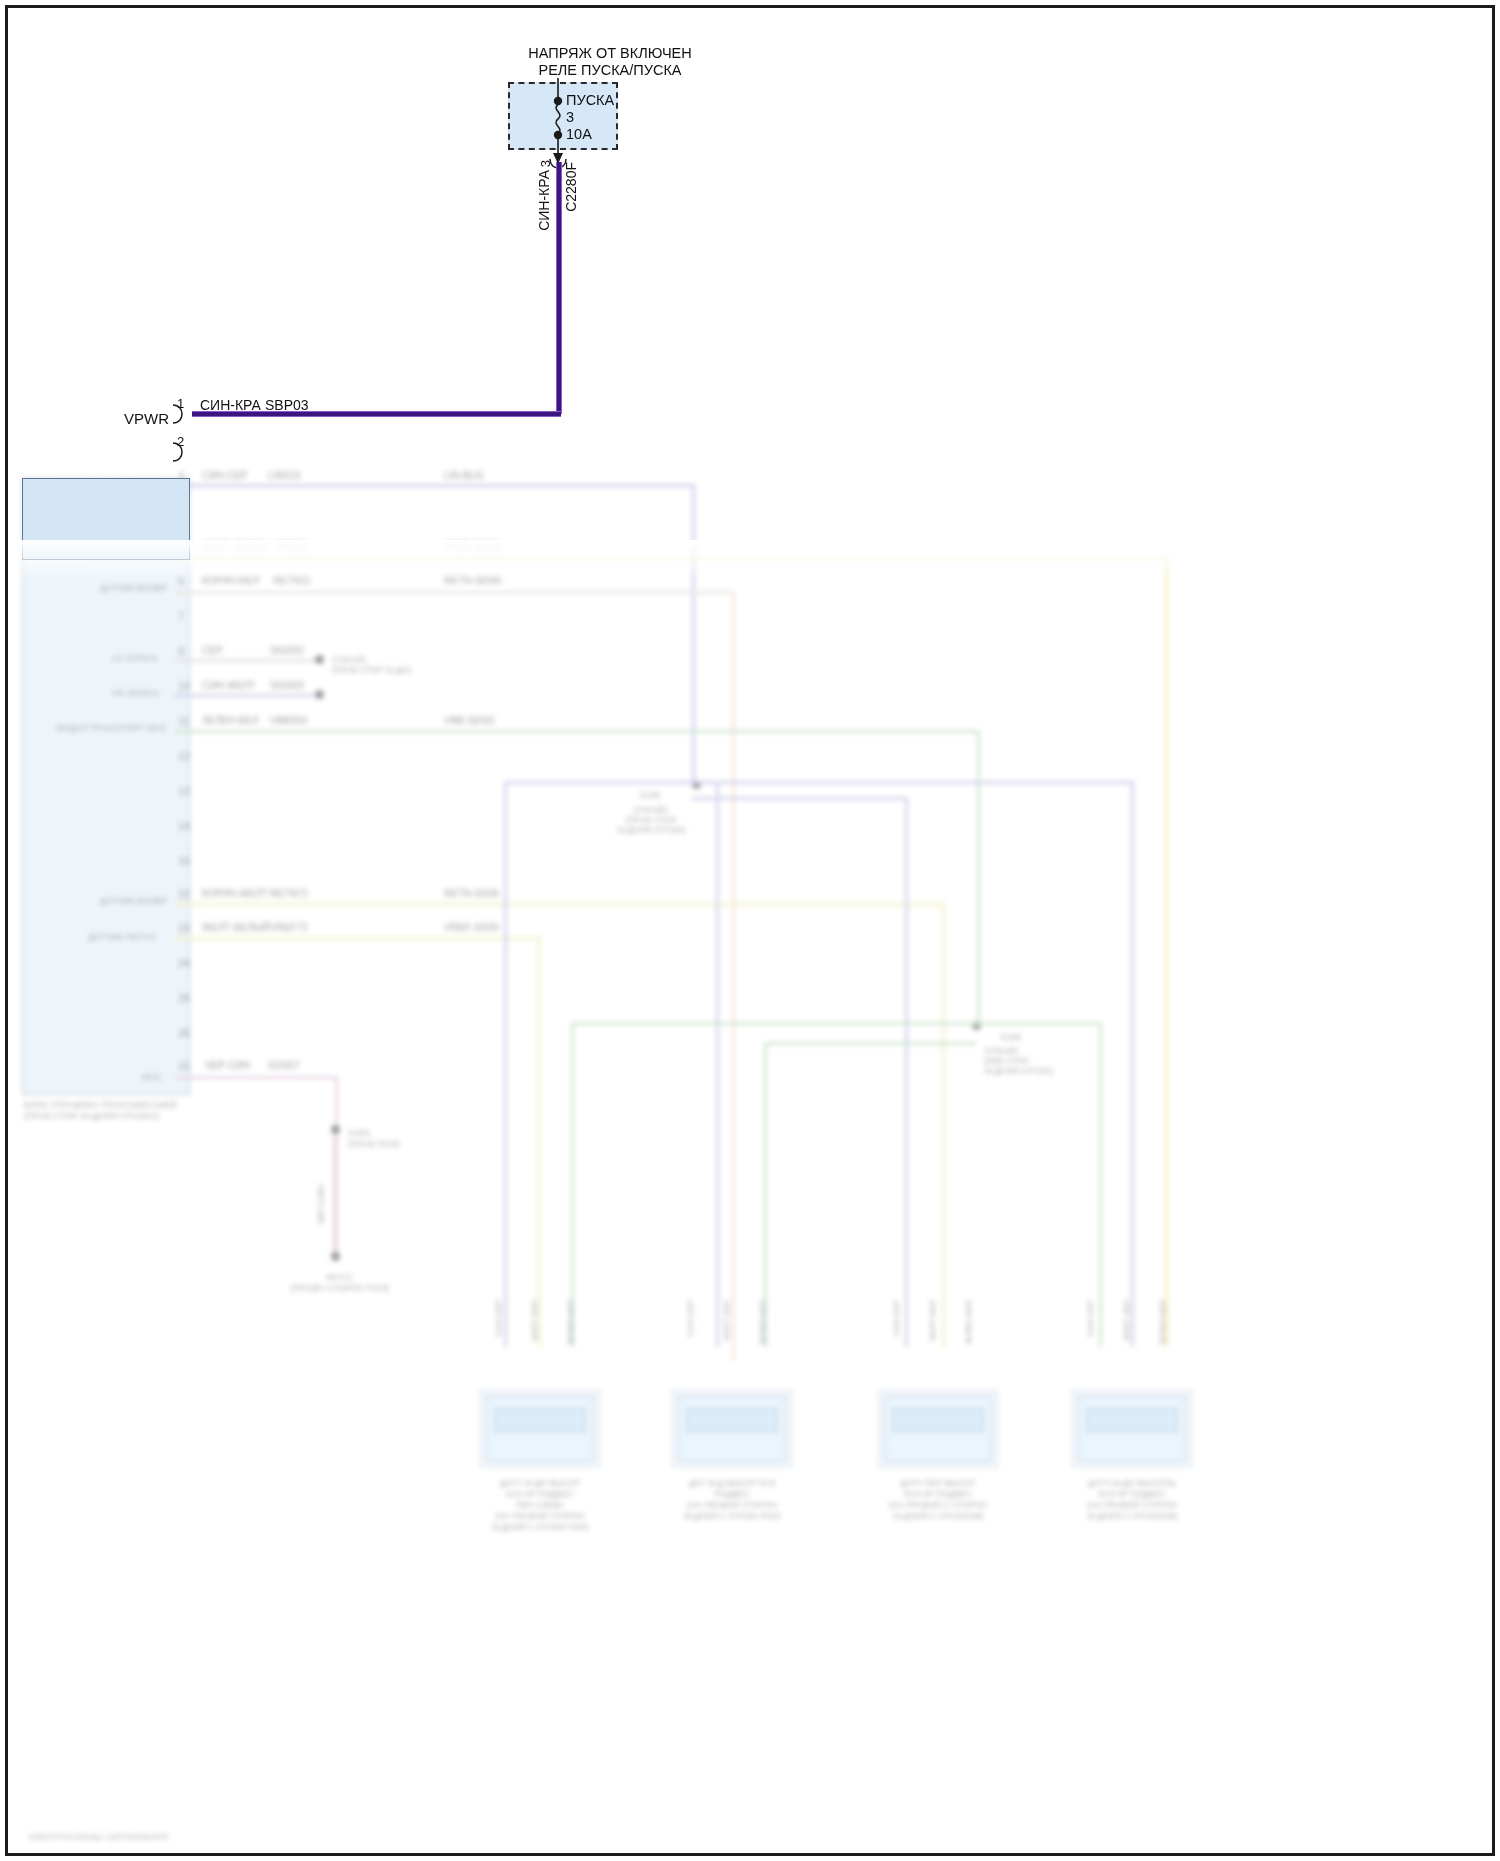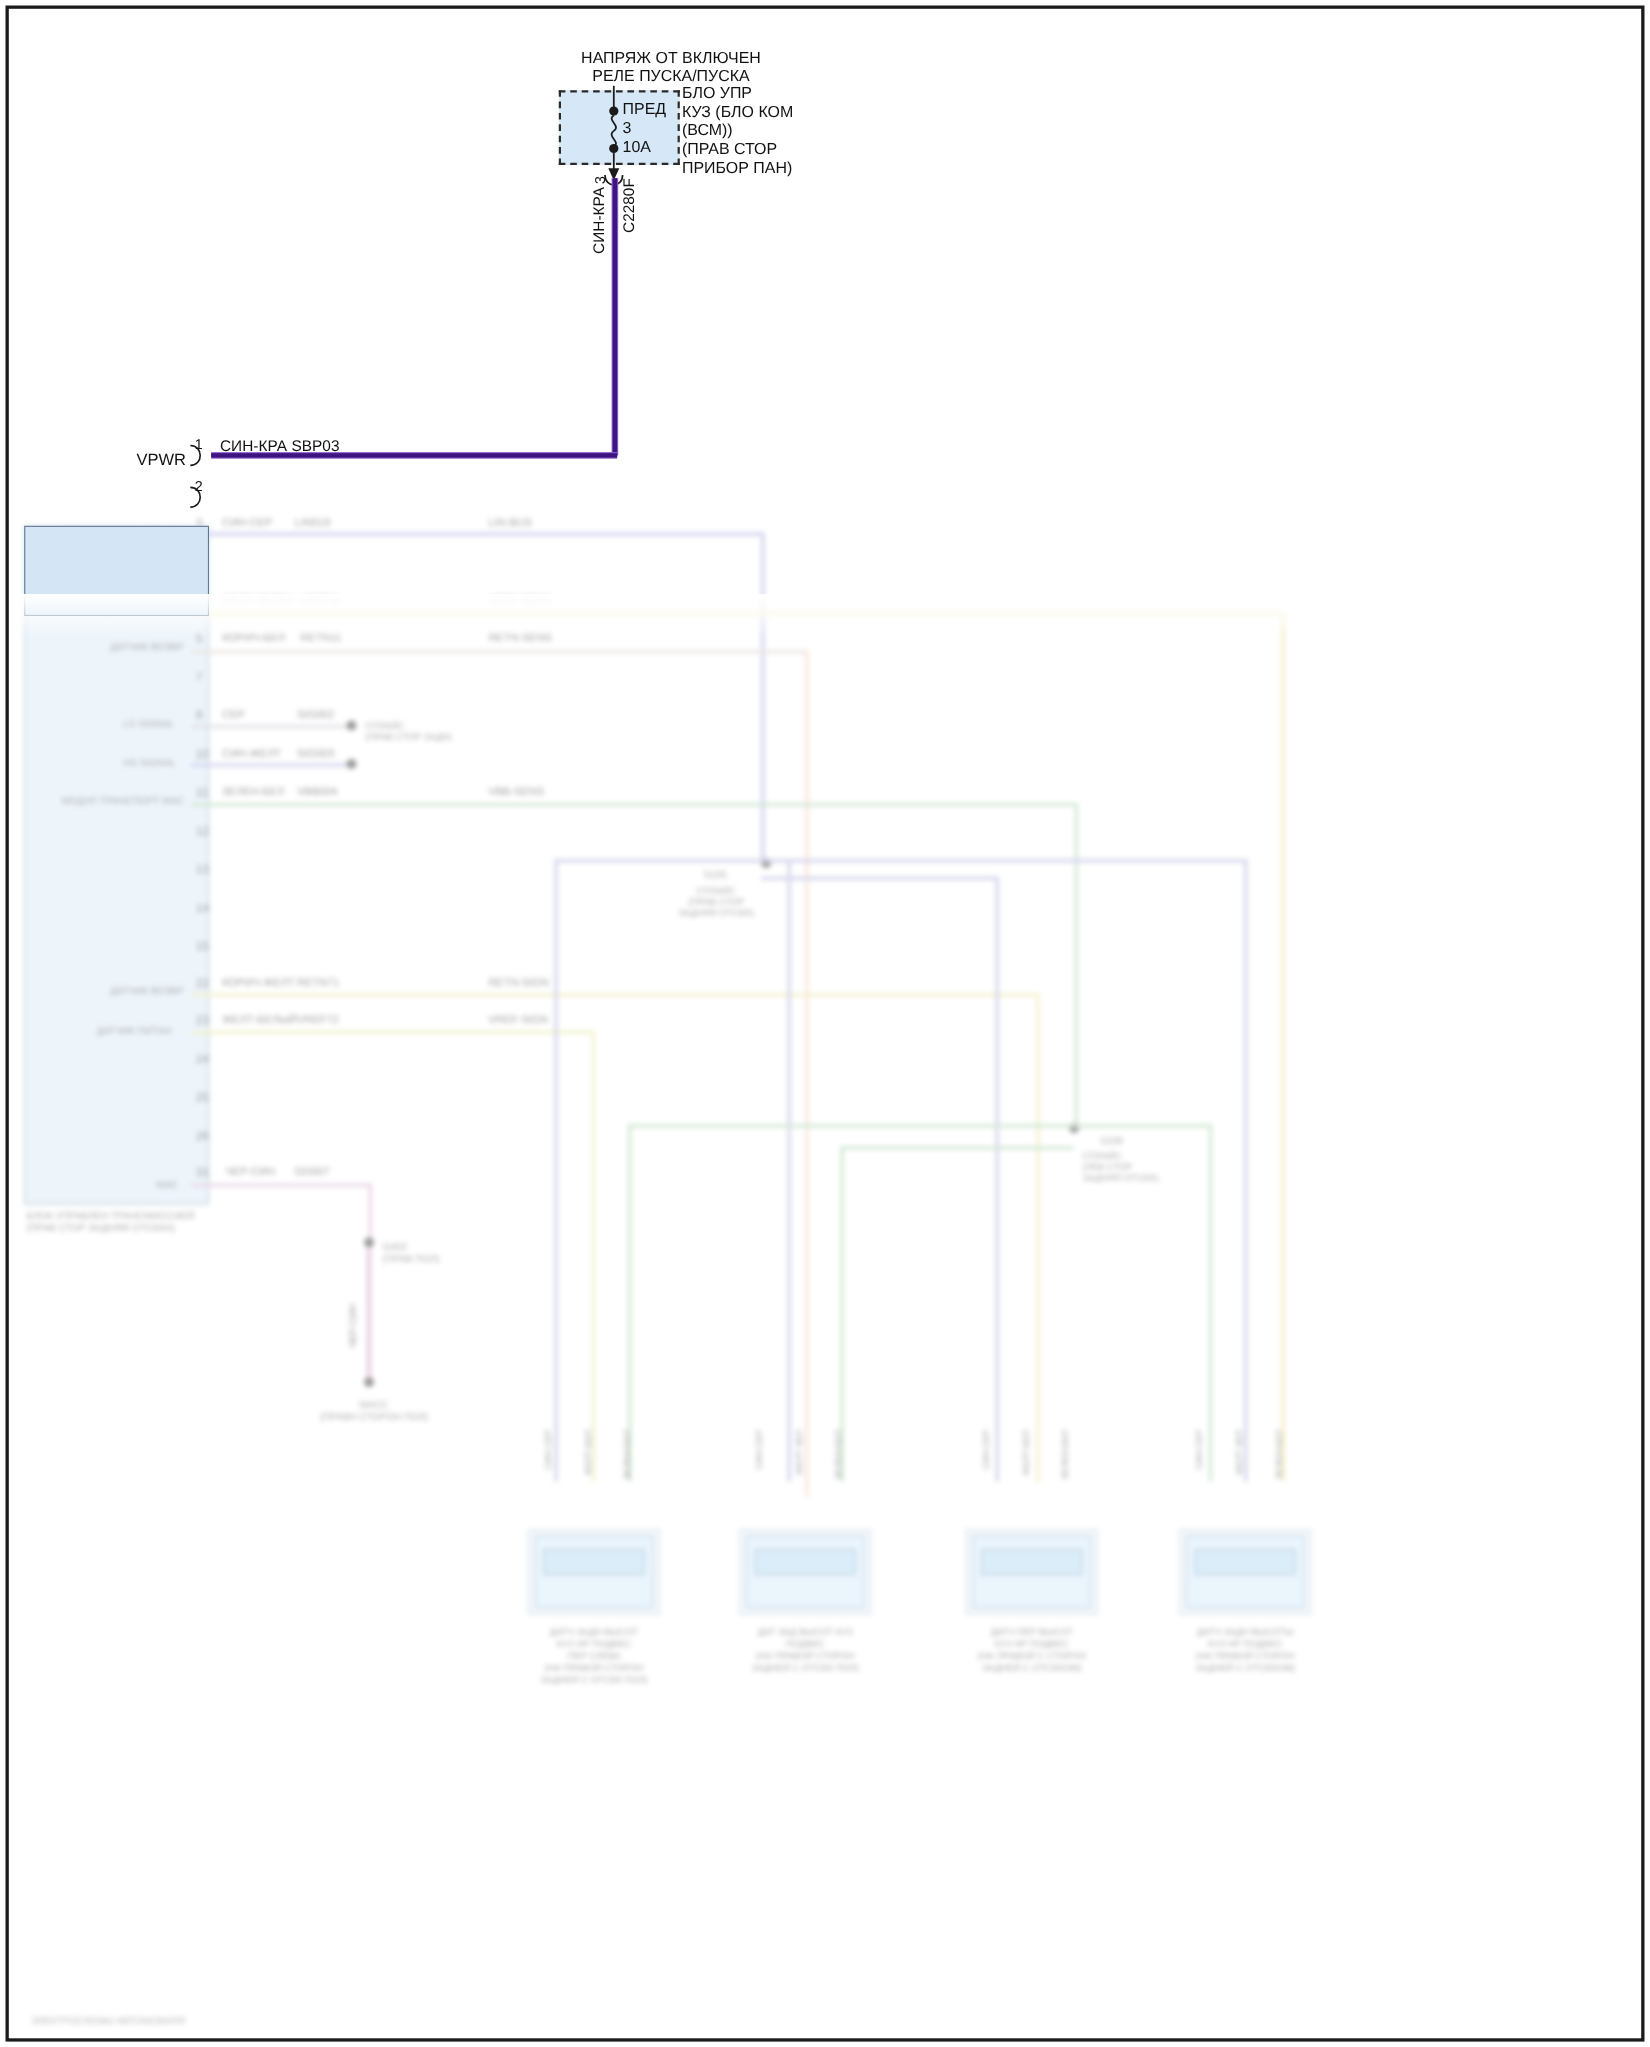--- a/index.html
+++ b/index.html
@@ -264,29 +264,24 @@
 
     <svg style="position:absolute;left:540px;top:78px;width:40px;height:90px;">
       <line x1="18" y1="0" x2="18" y2="21" stroke="#1b1b1b" stroke-width="1.6"></line>
       <circle cx="18" cy="23" r="4.2" fill="#1b1b1b"></circle>
       <path d="M18 27 C 11 31, 25 36, 18 41 C 11 46, 25 51, 18 55" fill="none" stroke="#1b1b1b" stroke-width="1.6"></path>
       <circle cx="18" cy="57" r="4.2" fill="#1b1b1b"></circle>
       <line x1="18" y1="61" x2="18" y2="78" stroke="#1b1b1b" stroke-width="1.6"></line>
       <polygon points="18,86 13,75 23,75" fill="#1b1b1b"></polygon>
     </svg>
 
-    <div class="txt" style="left:566px;top:93px;font-size:14.5px;">ПРЕД</div>
+    <div class="txt" style="left:566px;top:93px;font-size:14.5px;">ПУСКА</div>
     <div class="txt" style="left:566px;top:110px;font-size:14.5px;">3</div>
     <div class="txt" style="left:566px;top:127px;font-size:14.5px;">10A</div>
 
-    <div class="txt" style="left:620px;top:77px;width:180px;font-size:14.5px;line-height:17px;">БЛО УПР
-КУЗ (БЛО КОМ
-(ВСМ))
-(ПРАВ СТОР
-ПРИБОР ПАН)</div>
 
     <svg style="position:absolute;left:548px;top:158px;width:28px;height:20px;">
       <path d="M2 1 C 2 13, 18 13, 18 1" fill="none" stroke="#1b1b1b" stroke-width="1.5"></path>
     </svg>
 
     <div class="wire" style="left:557px;top:162px;width:4px;height:252px;background:#3d1580;
                 box-shadow:-1px 0 0 #8c5ecb, 1px 0 0 #8c5ecb;"></div>
     <div class="wire" style="left:192px;top:412px;width:369px;height:4px;background:#3d1580;
                 box-shadow:0 -1px 0 #8c5ecb, 0 1px 0 #8c5ecb;"></div>
 

